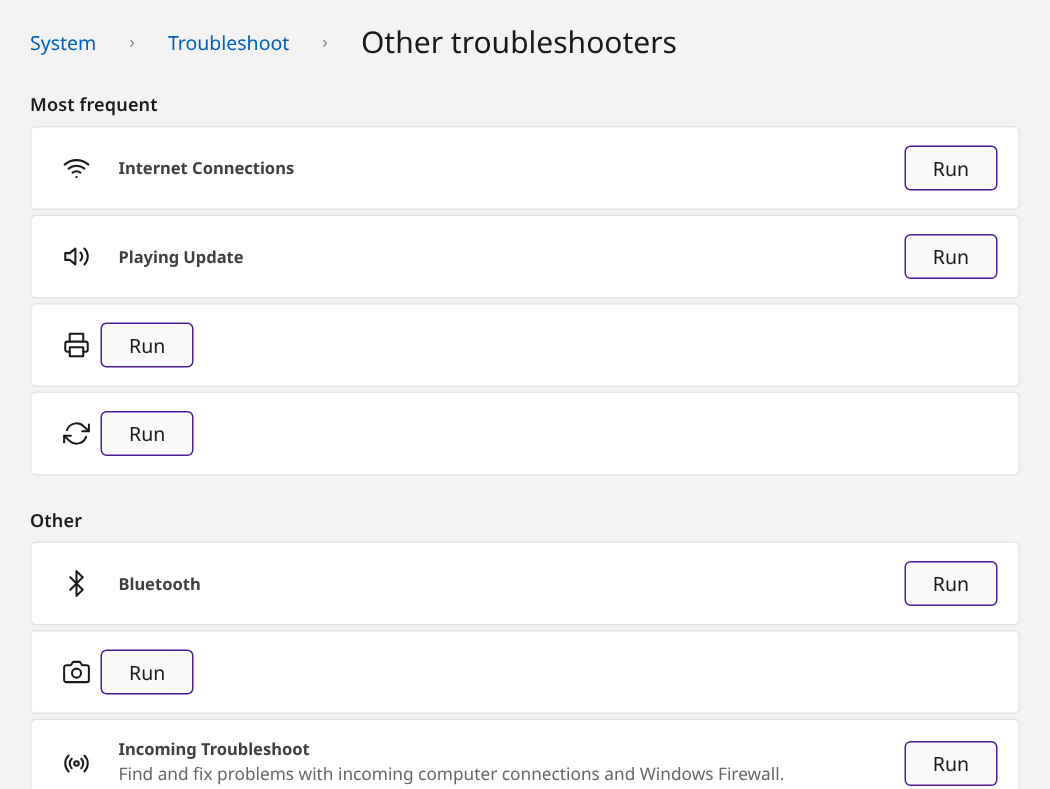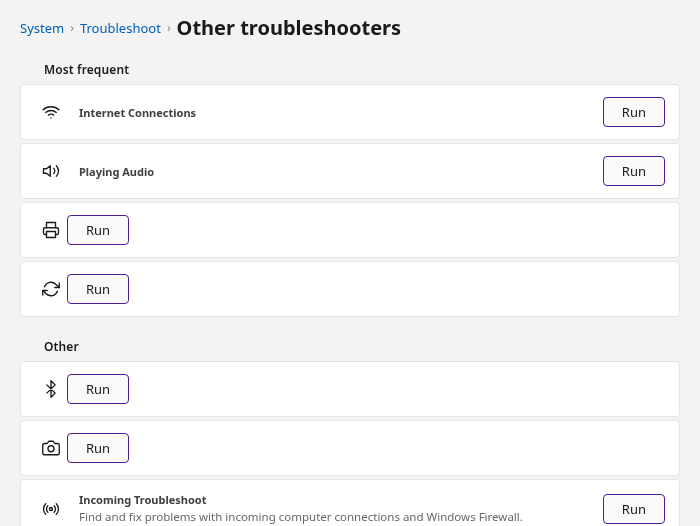--- a/index.html
+++ b/index.html
@@ -10,45 +10,44 @@
       font-size: 14px;
       width: 700px;
       min-height: 526px;
       overflow-x: hidden;
     }
 
     .breadcrumb {
       display: flex;
       align-items: center;
       padding: 14px 20px 10px 20px;
-      gap: 6px;
+      gap: 22px;
       font-size: 13px;
       color: #555;
     }
     .breadcrumb-item {
       color: #005fb8;
       cursor: pointer;
     }
     .breadcrumb-separator {
       color: #888;
       font-size: 12px;
     }
     .breadcrumb-current {
-      font-weight: 700;
+      font-weight: 400;
       font-size: 20px;
       color: #1a1a1a;
     }
 
     .section-label {
       padding: 10px 20px 6px 20px;
       font-size: 12px;
       font-weight: 600;
       color: #1a1a1a;
       letter-spacing: 0.01em;
-      margin-left: 24px;
     }
 
     .items-container {
       padding: 0 10px;
       margin: 0 10px;
     }
 
     .troubleshoot-item {
       display: flex;
       align-items: center;
@@ -142,21 +141,21 @@
 
   <div class="troubleshoot-item">
     <div class="item-icon">
       <svg class="icon-svg" viewBox="0 0 24 24" fill="none" stroke="currentColor" stroke-width="1.8" stroke-linecap="round" stroke-linejoin="round">
         <polygon points="11 5 6 9 2 9 2 15 6 15 11 19 11 5"></polygon>
         <path d="M15.54 8.46a5 5 0 0 1 0 7.07"></path>
         <path d="M19.07 4.93a10 10 0 0 1 0 14.14"></path>
       </svg>
     </div>
     <div class="item-text">
-      <div class="item-name">Playing Audio</div>
+      <div class="item-name">Playing Update</div>
     </div>
     <button class="run-button">Run</button>
   </div>
 
   <div class="troubleshoot-item">
     <div class="item-icon">
       <svg class="icon-svg" viewBox="0 0 24 24" fill="none" stroke="currentColor" stroke-width="1.8" stroke-linecap="round" stroke-linejoin="round">
         <polyline points="6 9 6 2 18 2 18 9"></polyline>
         <path d="M6 18H4a2 2 0 0 1-2-2v-5a2 2 0 0 1 2-2h16a2 2 0 0 1 2 2v5a2 2 0 0 1-2 2h-2"></path>
         <rect x="6" y="14" width="12" height="8"></rect>
@@ -183,20 +182,23 @@
 <div class="section-label">Other</div>
 
 <div class="items-container">
 
   <div class="troubleshoot-item">
     <div class="item-icon">
       <svg class="icon-svg" viewBox="0 0 24 24" fill="none" stroke="currentColor" stroke-width="1.8" stroke-linecap="round" stroke-linejoin="round">
         <polyline points="6.5 6.5 17.5 17.5 12 23 12 1 17.5 6.5 6.5 17.5"></polyline>
       </svg>
     </div>
+    <div class="item-text">
+      <div class="item-name">Bluetooth</div>
+    </div>
     <button class="run-button">Run</button>
   </div>
 
   <div class="troubleshoot-item">
     <div class="item-icon">
       <svg class="icon-svg" viewBox="0 0 24 24" fill="none" stroke="currentColor" stroke-width="1.8" stroke-linecap="round" stroke-linejoin="round">
         <path d="M23 19a2 2 0 0 1-2 2H3a2 2 0 0 1-2-2V8a2 2 0 0 1 2-2h4l2-3h6l2 3h4a2 2 0 0 1 2 2z"></path>
         <circle cx="12" cy="13" r="4"></circle>
       </svg>
     </div>

